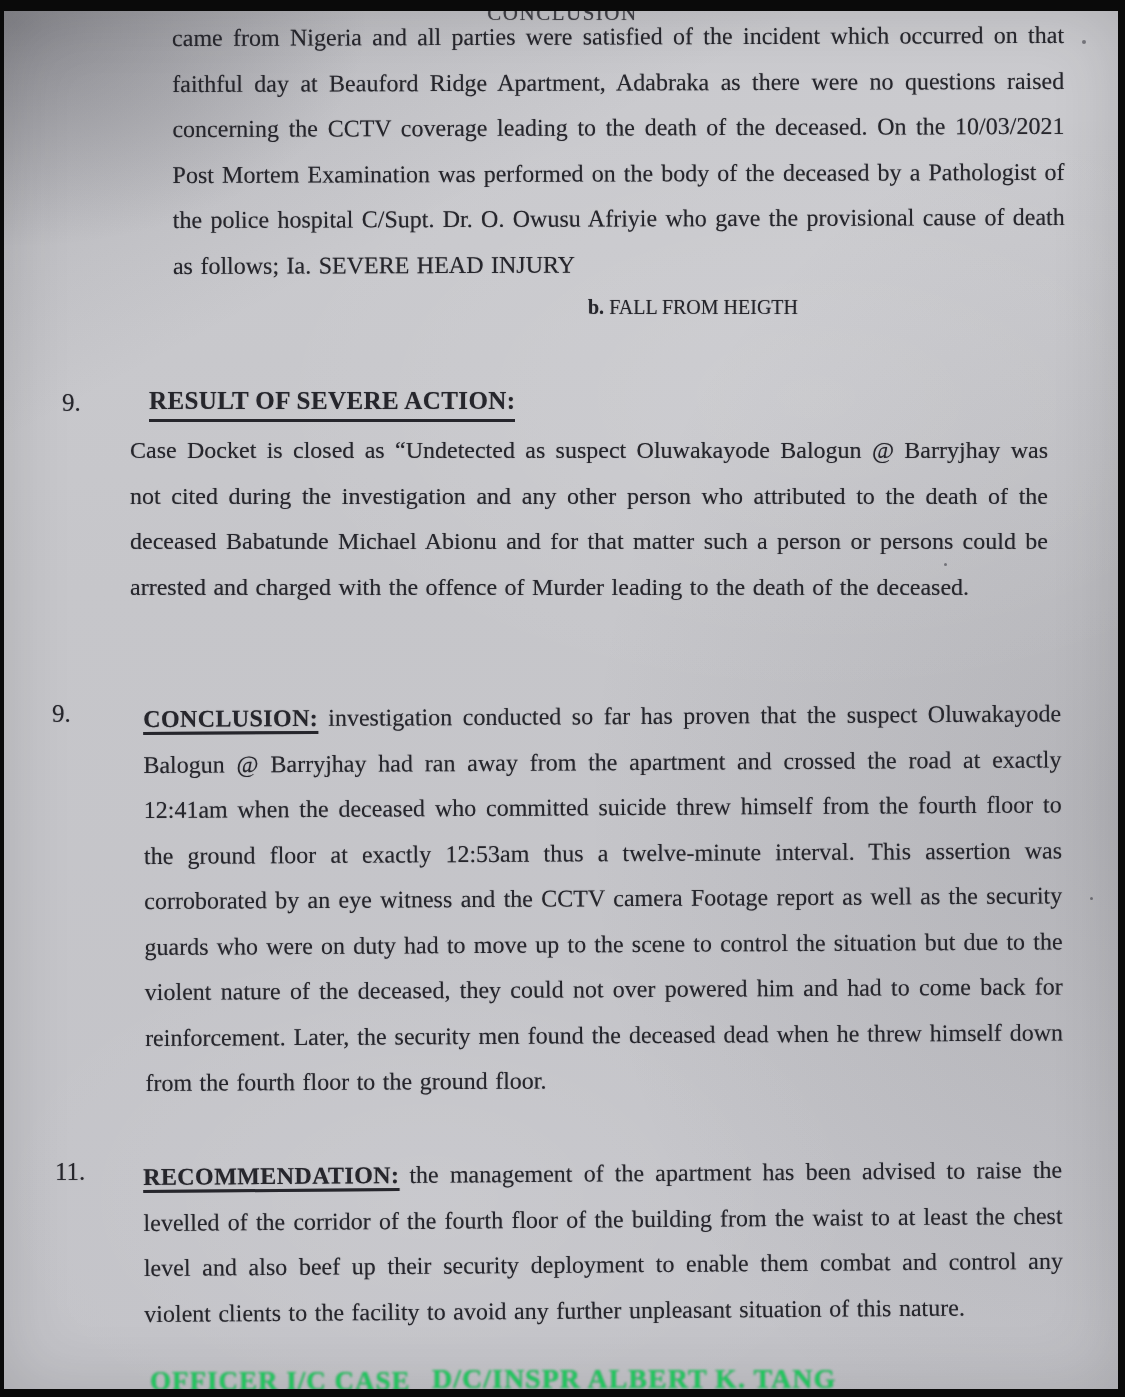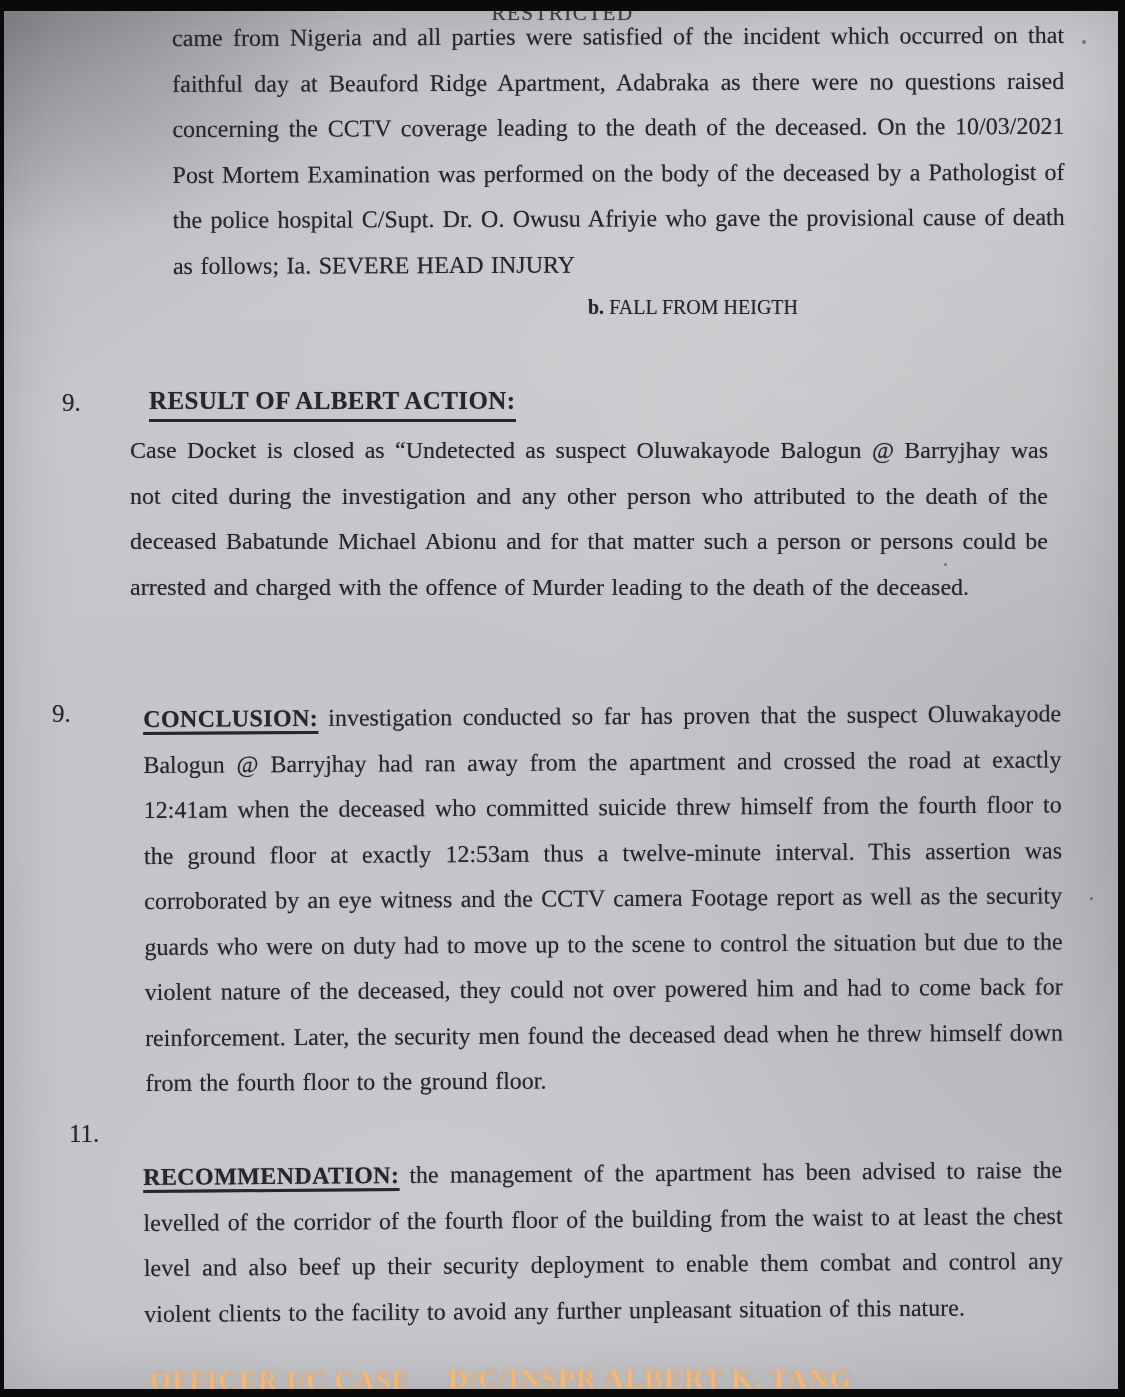--- a/index.html
+++ b/index.html
@@ -71,21 +71,21 @@
     font-size: 20px;
   }
   .cause-b .b-label { font-weight: 700; }
 
   .sec-num {
     position: absolute;
     font-size: 25px;
   }
   #num9  { left: 62px; top: 389px; }
   #num10 { left: 52px; top: 700px; }
-  #num11 { left: 55px; top: 1120px; margin-left: 14px; }
+  #num11 { left: 55px; top: 1158px; }
 
   .block-heading {
     position: absolute;
     left: 149px; top: 387px;
     font-size: 25px;
     font-weight: 700;
     letter-spacing: 0.4px;
     border-bottom: 3px solid #26262c;
     padding-bottom: 4px;
   }
@@ -99,57 +99,57 @@
     letter-spacing: 0.4px;
     text-decoration: underline;
     text-decoration-thickness: 3px;
     text-underline-offset: 5px;
     margin-right: 10px;
   }
 
   .footer-part {
     position: absolute;
     font-weight: 700;
-    color: #fdba74;
+    color: #22c55e;
     filter: blur(0.8px);
     white-space: nowrap;
   }
   #footer-left  { left: 150px; top: 1366px; font-size: 27px; letter-spacing: 1px; }
-  #footer-right { left: 432px; top: 1363px; font-size: 28px; letter-spacing: 1px; margin-left: 16px; }
+  #footer-right { left: 432px; top: 1363px; font-size: 28px; letter-spacing: 1px; }
 
   .speck {
     position: absolute;
     width: 4px; height: 4px;
     border-radius: 50%;
     background: rgba(50,50,58,0.55);
   }
   #speck1 { left: 1082px; top: 40px; }
   #speck2 { left: 1090px; top: 897px; width: 3px; height: 3px; }
   #speck3 { left: 944px;  top: 563px; width: 3px; height: 3px; }
 </style>
 </head>
 <body>
 
 <div id="photo">
 
   <div id="paper"></div>
 
   <div id="content">
 
-    <div class="restricted">RESTRICTED</div>
+    <div class="restricted">CONCLUSION</div>
 
     <p class="para" id="intro">came from Nigeria and all parties were satisfied of the incident which occurred on that faithful day at Beauford Ridge Apartment, Adabraka as there were no questions raised concerning the CCTV coverage leading to the death of the deceased. On the 10/03/2021 Post Mortem Examination was performed on the body of the deceased by a Pathologist of the police hospital C/Supt. Dr. O. Owusu Afriyie who gave the provisional cause of death as follows; Ia. SEVERE HEAD INJURY</p>
 
     <div class="cause-b">
       <span class="b-label">b.</span>
       <span>FALL FROM HEIGTH</span>
     </div>
 
     <span class="sec-num" id="num9">9.</span>
-    <div class="block-heading">RESULT OF ALBERT ACTION:</div>
+    <div class="block-heading">RESULT OF SEVERE ACTION:</div>
     <p class="para" id="body9">Case Docket is closed as “Undetected as suspect Oluwakayode Balogun @ Barryjhay was not cited during the investigation and any other person who attributed to the death of the deceased Babatunde Michael Abionu and for that matter such a person or persons could be arrested and charged with the offence of Murder leading to the death of the deceased.</p>
 
     <span class="sec-num" id="num10">9.</span>
     <p class="para" id="para10">
       <span class="inline-heading">CONCLUSION:</span><span>investigation conducted so far has proven that the suspect Oluwakayode Balogun @ Barryjhay had ran away from the apartment and crossed the road at exactly 12:41am when the deceased who committed suicide threw himself from the fourth floor to the ground floor at exactly 12:53am thus a twelve-minute interval. This assertion was corroborated by an eye witness and the CCTV camera Footage report as well as the security guards who were on duty had to move up to the scene to control the situation but due to the violent nature of the deceased, they could not over powered him and had to come back for reinforcement. Later, the security men found the deceased dead when he threw himself down from the fourth floor to the ground floor.</span>
     </p>
 
     <span class="sec-num" id="num11">11.</span>
     <p class="para" id="para11">
       <span class="inline-heading">RECOMMENDATION:</span><span>the management of the apartment has been advised to raise the levelled of the corridor of the fourth floor of the building from the waist to at least the chest level and also beef up their security deployment to enable them combat and control any violent clients to the facility to avoid any further unpleasant situation of this nature.</span>

